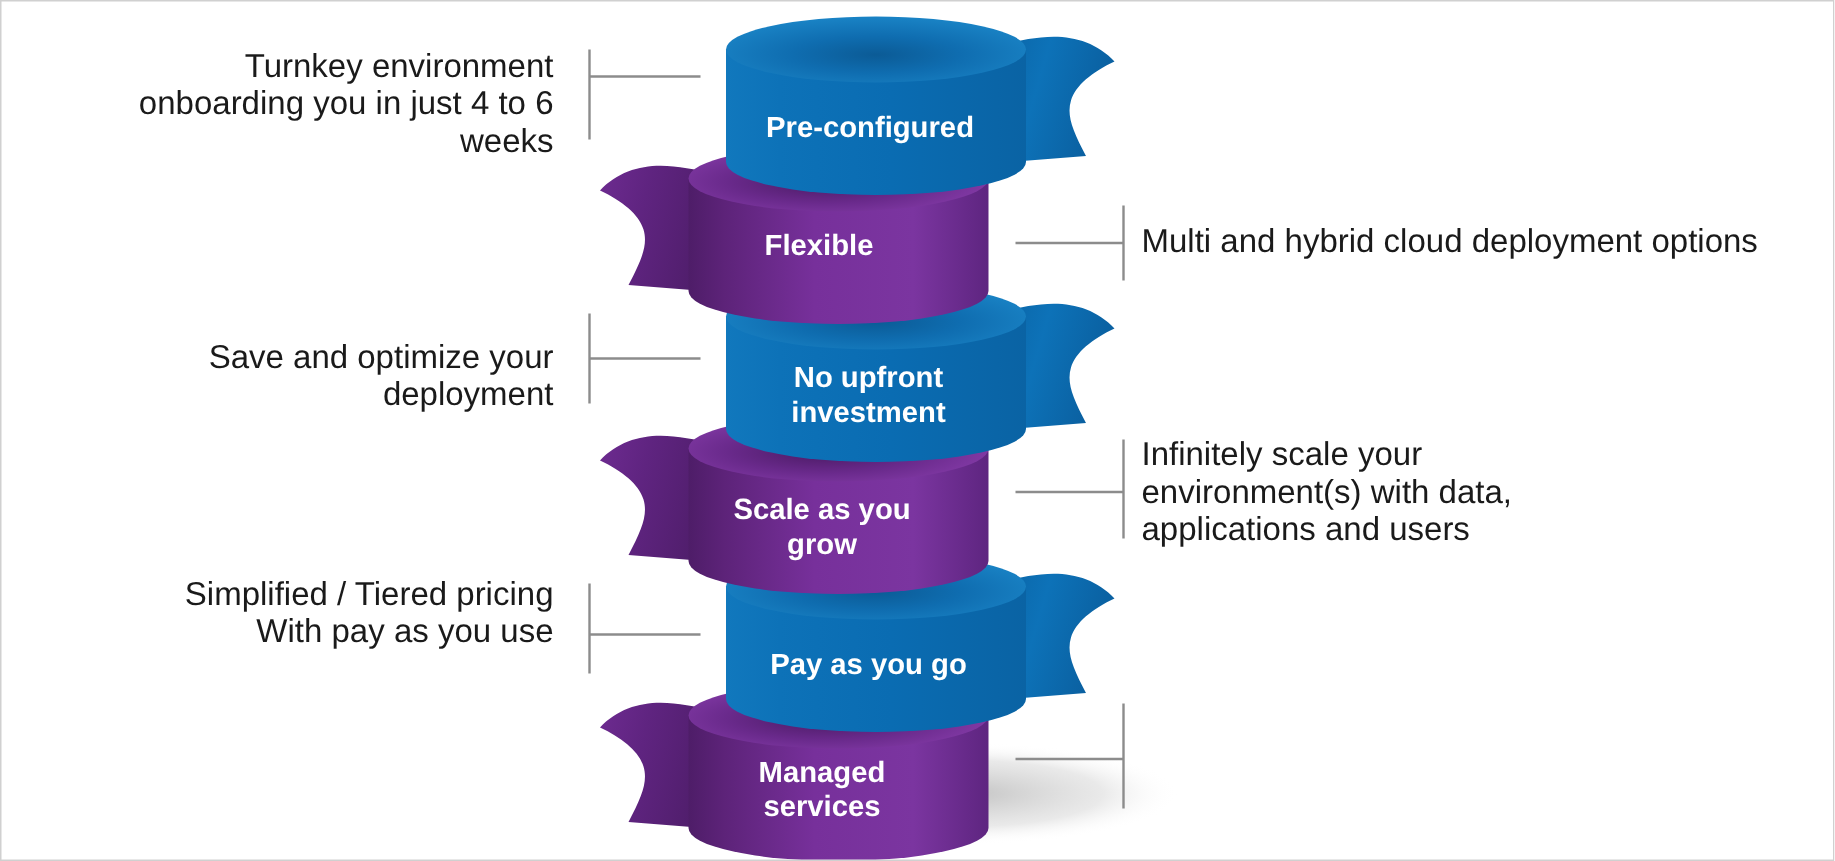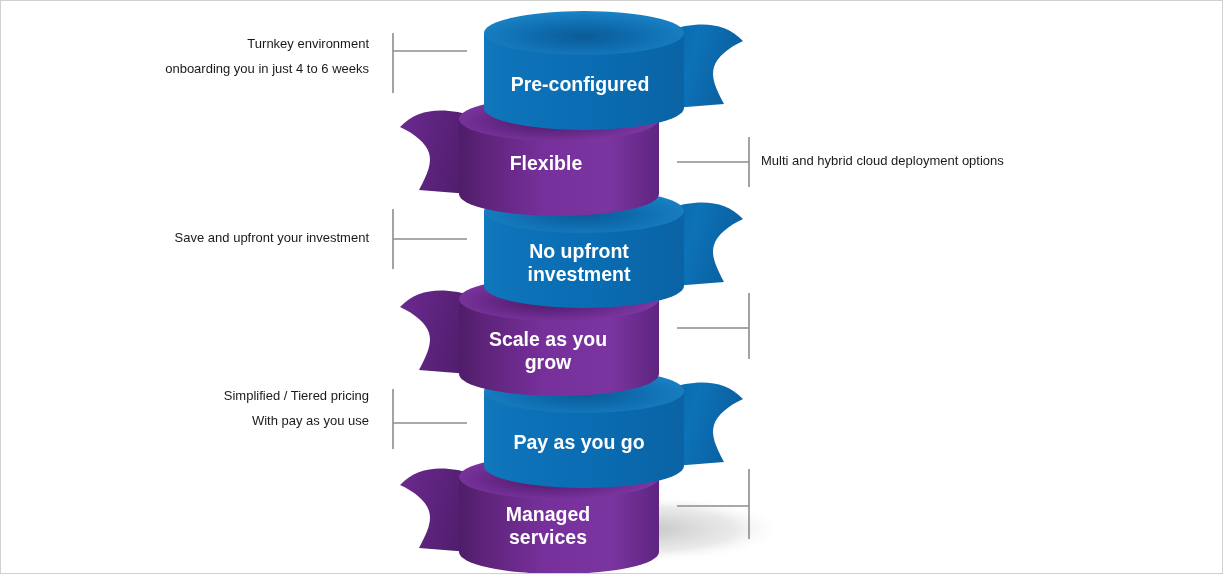--- a/index.html
+++ b/index.html
@@ -21,21 +21,21 @@
   }
   #stack-svg {
     position: absolute;
     left: 0;
     top: 0;
     width: 1223px;
     height: 574px;
   }
   .callout {
     position: absolute;
-    font-size: 13px;
+    font-size: 22px;
     color: #1a1a1a;
     line-height: 25px;
     white-space: pre-line;
   }
   .callout-left {
     text-align: right;
   }
   .callout-right {
     text-align: left;
   }
@@ -185,22 +185,25 @@
 
       <text x="547" y="520">
         <tspan x="547" dy="0">Managed</tspan><tspan x="547" dy="23">services</tspan>
       </text>
     </g>
   </svg>
 
   <div class="callout callout-left" style="right: 853px; top: 30px; width: 330px;">Turnkey environment
 onboarding you in just 4 to 6 weeks</div>
 
-  <div class="callout callout-left" style="right: 853px; top: 224px; width: 330px;">Save and upfront your investment</div>
+  <div class="callout callout-left" style="right: 853px; top: 224px; width: 330px;">Save and optimize your deployment</div>
 
   <div class="callout callout-left" style="right: 853px; top: 382px; width: 330px;">Simplified / Tiered pricing
 With pay as you use</div>
 
   <div class="callout callout-right" style="left: 760px; top: 147px; width: 420px;">Multi and hybrid cloud deployment options</div>
 
+  <div class="callout callout-right" style="left: 760px; top: 289px; width: 420px;">Infinitely scale your
+environment(s) with data,
+applications and users</div>
 
 
 </div>
 
 </body></html>

